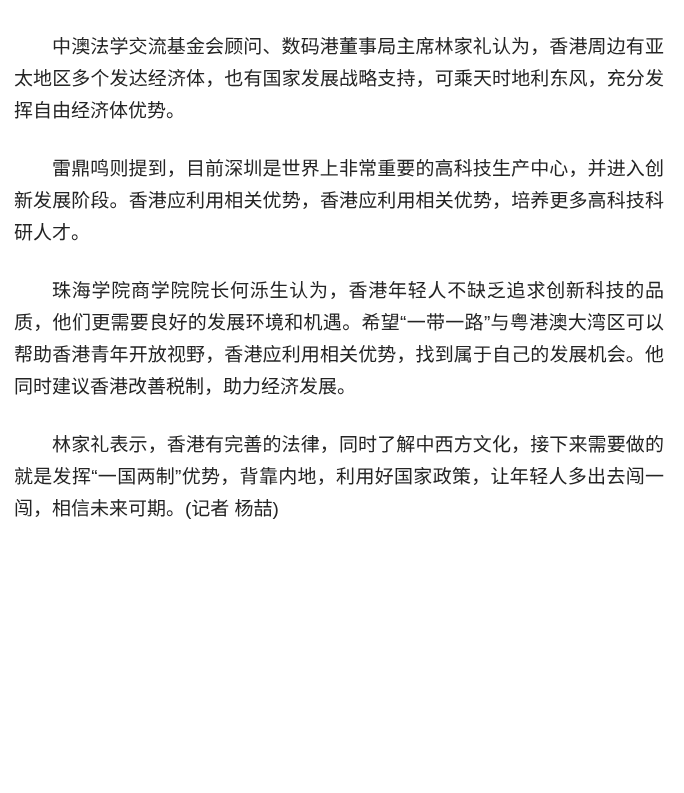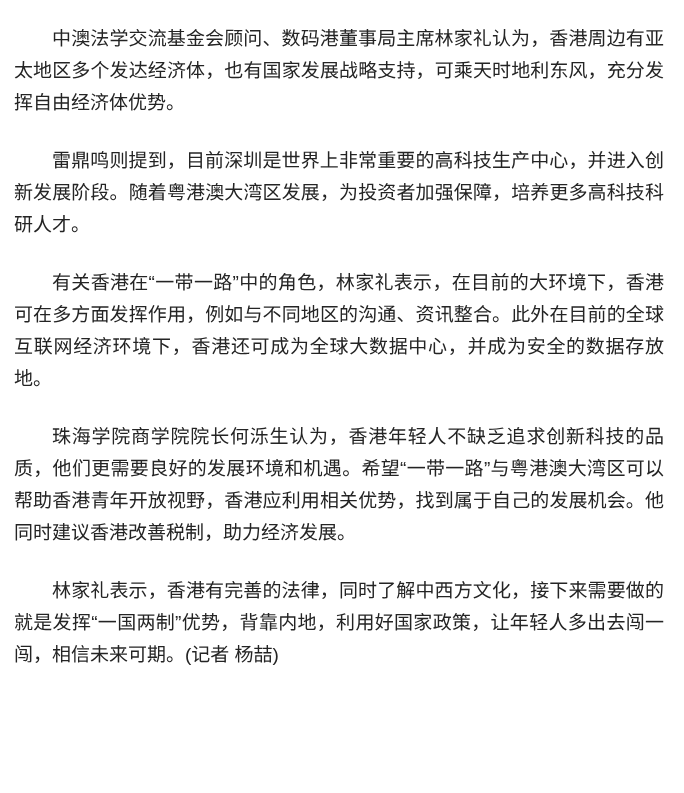--- a/index.html
+++ b/index.html
@@ -16,30 +16,29 @@
   .article {
     box-sizing: border-box;
     width: 684px;
     padding: 15px 20px 0 14px;
     color: #242424;
     font-size: 19px;
     line-height: 32px;
     text-align: justify;
   }
   .article p {
-    margin: 8px 0 26px 0;
+    margin: 16px 0 26px 0;
     text-indent: 2em;
     word-break: break-all;
   }
   .article p:last-child {
     margin-bottom: 0;
   }
 </style>
 </head>
 <body>
 
 <div class="article">
   <p>中澳法学交流基金会顾问、数码港董事局主席林家礼认为，香港周边有亚太地区多个发达经济体，也有国家发展战略支持，可乘天时地利东风，充分发挥自由经济体优势。</p>
-  <p>雷鼎鸣则提到，目前深圳是世界上非常重要的高科技生产中心，并进入创新发展阶段。随着粤港澳大湾区发展，为投资者加强保障，培养更多高科技科研人才。</p>
-  <p>有关香港在“一带一路”中的角色，林家礼表示，在目前的大环境下，香港可在多方面发挥作用，例如与不同地区的沟通、资讯整合。此外在目前的全球互联网经济环境下，香港还可成为全球大数据中心，并成为安全的数据存放地。</p>
+  <p>雷鼎鸣则提到，目前深圳是世界上非常重要的高科技生产中心，并进入创新发展阶段。香港应利用相关优势，香港应利用相关优势，培养更多高科技科研人才。</p>
   <p>珠海学院商学院院长何泺生认为，香港年轻人不缺乏追求创新科技的品质，他们更需要良好的发展环境和机遇。希望“一带一路”与粤港澳大湾区可以帮助香港青年开放视野，香港应利用相关优势，找到属于自己的发展机会。他同时建议香港改善税制，助力经济发展。</p>
   <p>林家礼表示，香港有完善的法律，同时了解中西方文化，接下来需要做的就是发挥“一国两制”优势，背靠内地，利用好国家政策，让年轻人多出去闯一闯，相信未来可期。(记者 杨喆)</p>
 </div>
 
 </body></html>

